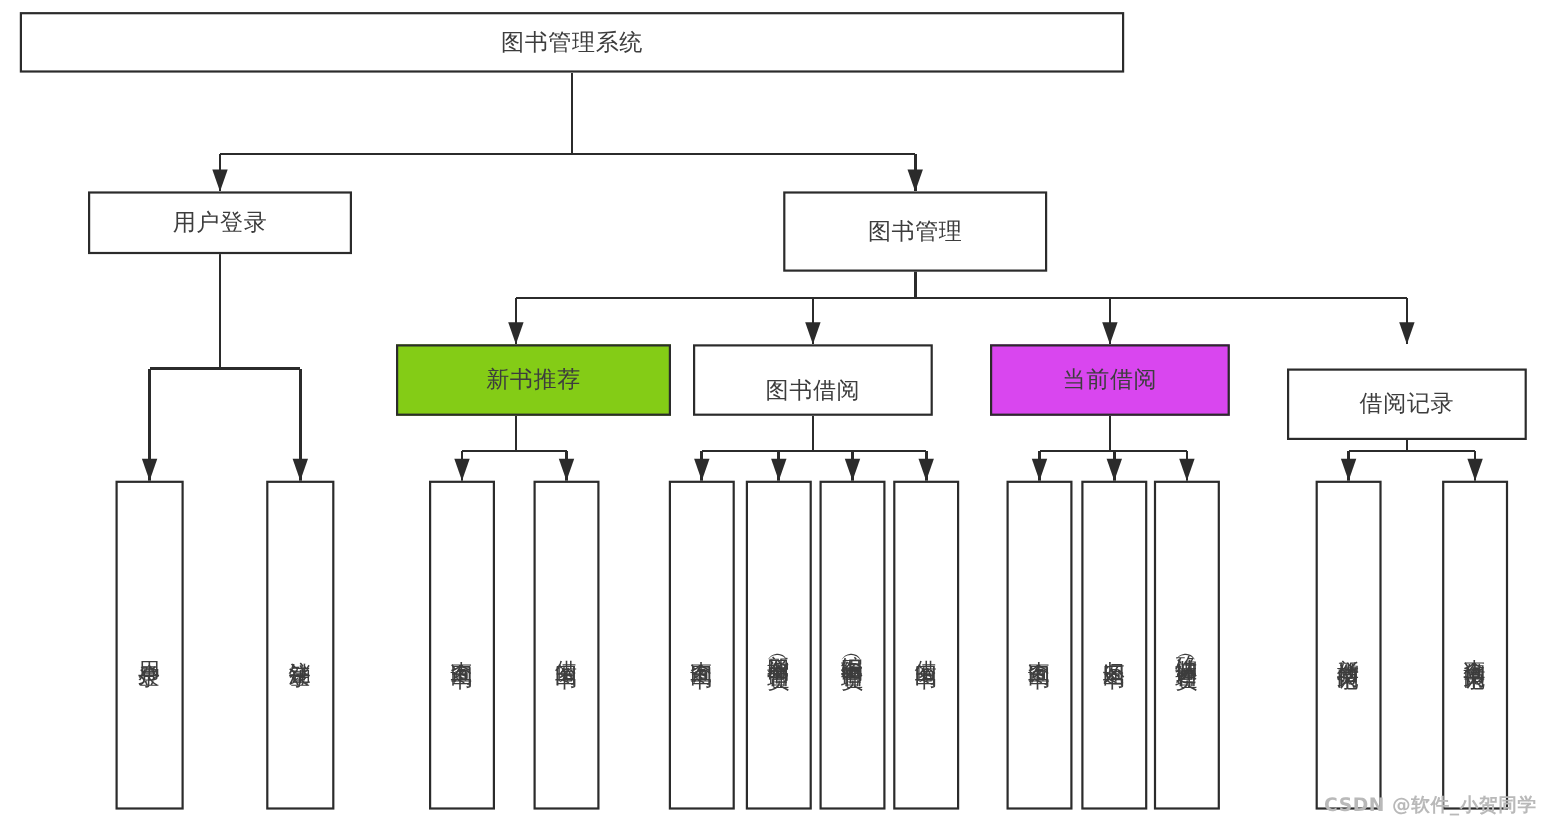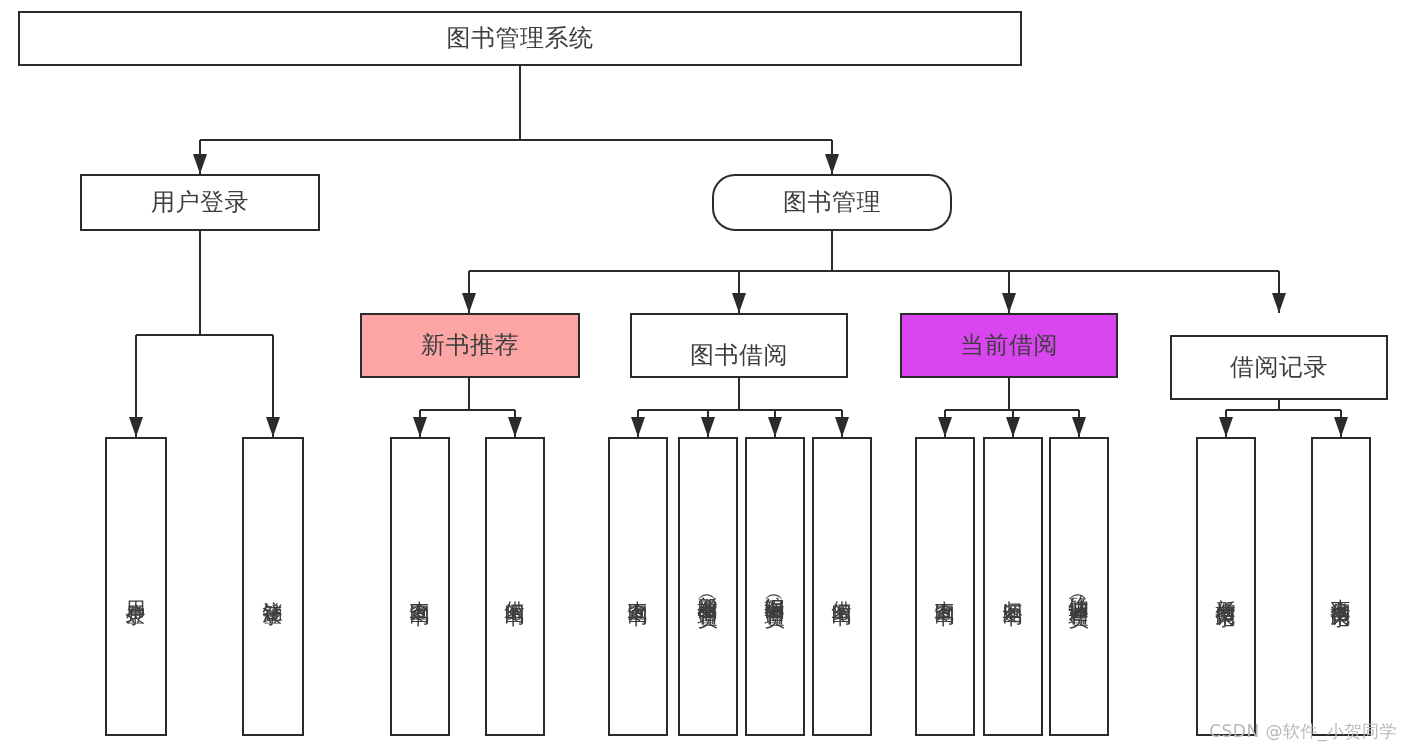--- a/index.html
+++ b/index.html
@@ -26,21 +26,21 @@
     position: absolute;
     box-sizing: border-box;
     background: #ffffff;
     border: 2px solid #2b2b2b;
     display: flex;
     align-items: center;
     justify-content: center;
   }
   .node-label {
     color: #3d3d3d;
-    font-size: 24px;
+    font-size: 21px;
     line-height: 1.15;
     letter-spacing: 0.5px;
     white-space: nowrap;
     text-align: center;
     user-select: none;
   }
   .node-label.vertical {
     writing-mode: vertical-rl;
     text-orientation: upright;
     font-size: 20px;
@@ -66,20 +66,21 @@
   }
   .watermark {
     position: absolute;
     right: 8px;
     bottom: 4px;
     font-size: 17px;
     color: #b9b9b9;
     letter-spacing: 0.5px;
     user-select: none;
     white-space: nowrap;
+    font-weight: bold;
   }
 </style>
 </head>
 <body>
 
 <div id="diagram-root">
   <svg id="connector-layer" viewBox="0 0 1405 747" width="1405" height="747" aria-hidden="true">
       <line x1="520" y1="66" x2="520" y2="140" stroke="#2b2b2b" stroke-width="2.4" shape-rendering="crispEdges"></line>
       <line x1="200" y1="140" x2="832" y2="140" stroke="#2b2b2b" stroke-width="2.4" shape-rendering="crispEdges"></line>
       <line x1="200" y1="140" x2="200" y2="174" stroke="#2b2b2b" stroke-width="2.4" shape-rendering="crispEdges"></line>
@@ -133,24 +134,24 @@
       <line x1="1341" y1="410" x2="1341" y2="437" stroke="#2b2b2b" stroke-width="2.4" shape-rendering="crispEdges"></line>
       <polygon points="1334,417 1348,417 1341,437" fill="#2b2b2b"></polygon>
     </svg>
   <div id="node-layer">
       <div class="node-box" style="left: 18px; top: 11px; width: 1004px; height: 55px; border-color: rgb(43, 43, 43); background: rgb(255, 255, 255);">
         <span class="node-label" style="color: rgb(61, 61, 61);">图书管理系统</span>
       </div>
       <div class="node-box" style="left: 80px; top: 174px; width: 240px; height: 57px; border-color: rgb(43, 43, 43); background: rgb(255, 255, 255);">
         <span class="node-label" style="color: rgb(61, 61, 61);">用户登录</span>
       </div>
-      <div class="node-box" style="left: 712px; top: 174px; width: 240px; height: 57px; border-color: rgb(43, 43, 43); background: rgb(255, 255, 255); border-radius: 23px;">
+      <div class="node-box" style="left: 712px; top: 174px; width: 240px; height: 73px; border-color: rgb(43, 43, 43); background: rgb(255, 255, 255);">
         <span class="node-label" style="color: rgb(61, 61, 61);">图书管理</span>
       </div>
-      <div class="node-box" style="left: 360px; top: 313px; width: 220px; height: 65px; border-color: rgb(43, 43, 43); background: #fca5a5;">
+      <div class="node-box" style="left: 360px; top: 313px; width: 250px; height: 65px; border-color: rgb(43, 43, 43); background: #84cc16;">
         <span class="node-label" style="color: rgb(61, 61, 61);">新书推荐</span>
       </div>
       <div class="node-box" style="left: 630px; top: 313px; width: 218px; height: 65px; border-color: rgb(43, 43, 43); background: rgb(255, 255, 255);">
         <span class="node-label" style="color: rgb(61, 61, 61); margin-top: 20px;">图书借阅</span>
       </div>
       <div class="node-box" style="left: 900px; top: 313px; width: 218px; height: 65px; border-color: rgb(43, 43, 43); background: #d946ef;">
         <span class="node-label" style="color: rgb(61, 61, 61);">当前借阅</span>
       </div>
       <div class="node-box" style="left: 1170px; top: 313px; width: 218px; height: 65px; border-color: rgb(43, 43, 43); background: rgb(255, 255, 255); margin-top: 22px;">
         <span class="node-label" style="color: rgb(61, 61, 61);">借阅记录</span>

